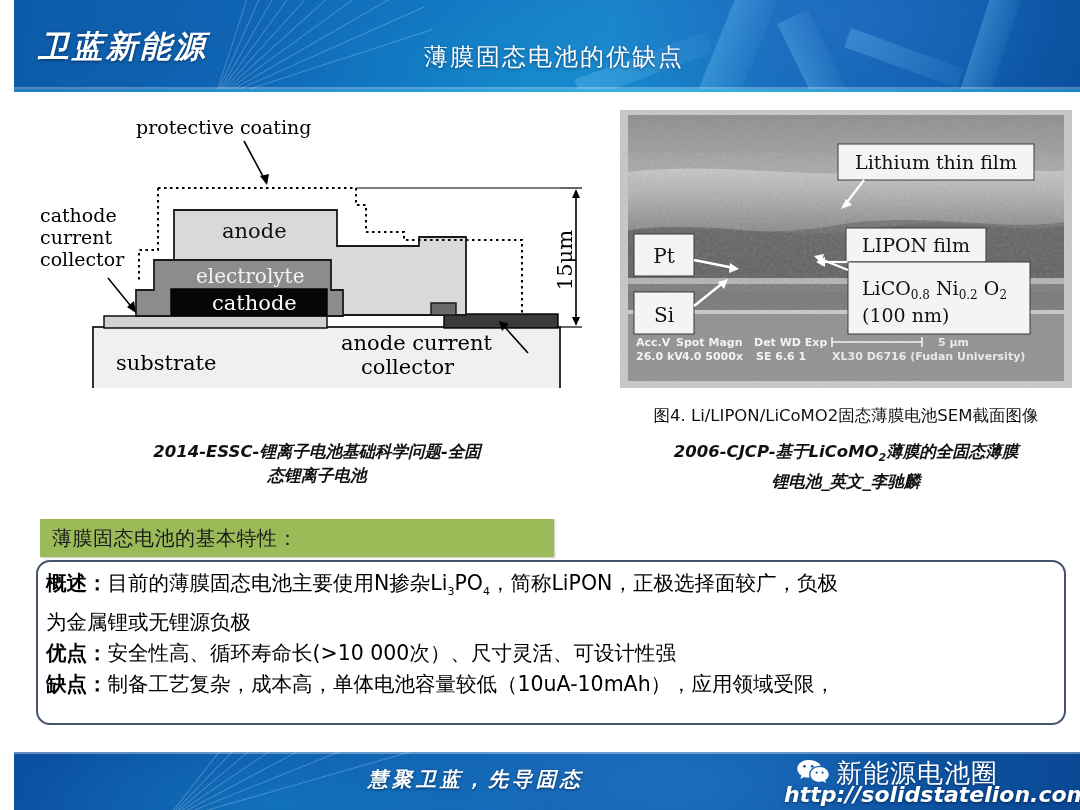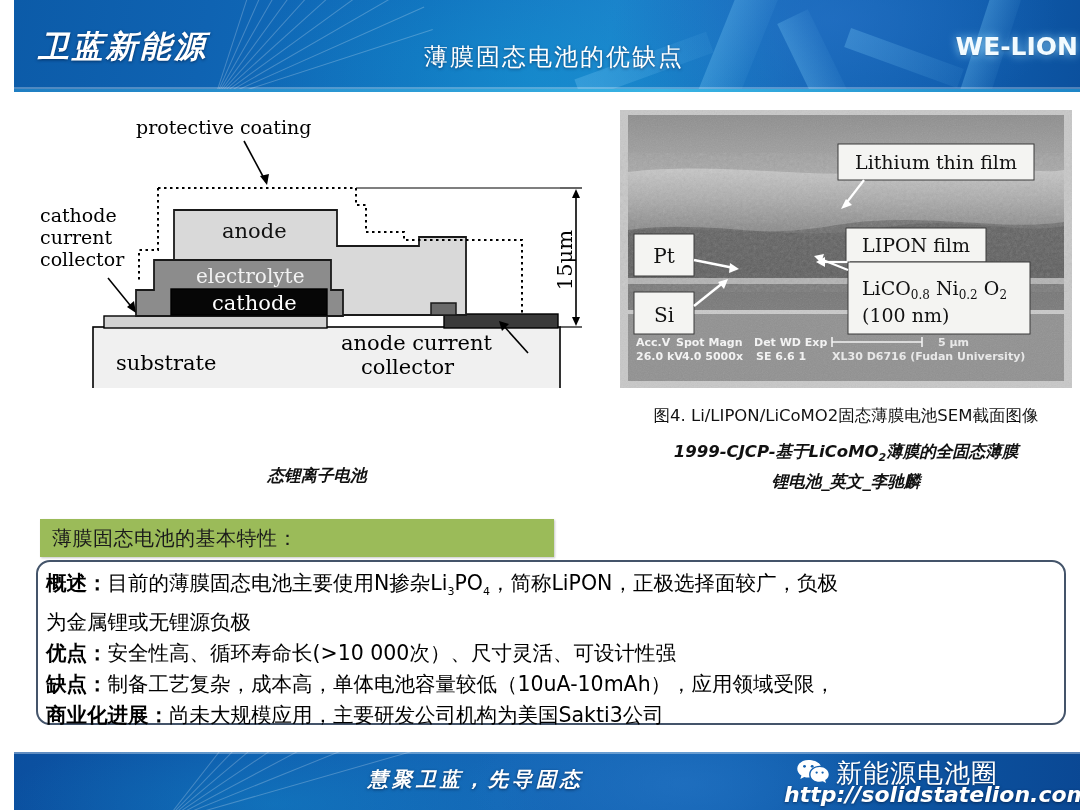--- a/index.html
+++ b/index.html
@@ -145,21 +145,20 @@
       <i style="transform:rotate(-72deg)"></i>
     </div>
     <div class="hdr-beam" style="left:700px;top:-20px;width:40px;height:150px;transform:rotate(22deg);"></div>
     <div class="hdr-beam" style="left:790px;top:10px;width:34px;height:130px;transform:rotate(-26deg);"></div>
     <div class="hdr-beam" style="left:960px;top:-10px;width:30px;height:120px;transform:rotate(18deg);"></div>
     <div class="hdr-beam" style="left:560px;top:55px;width:140px;height:22px;transform:rotate(-20deg);"></div>
     <div class="hdr-beam" style="left:830px;top:48px;width:120px;height:20px;transform:rotate(20deg);"></div>
 
     <div class="logo-cn">卫蓝新能源</div>
     <div class="slide-title">薄膜固态电池的优缺点</div>
-    <div class="brand-en">WE-LION</div>
 
     <div class="hdr-bot-line2"></div>
     <div class="hdr-bot-line"></div>
   </div>
 
   <div class="body-area">
 
     <div class="fig-left">
       <svg width="562" height="278" viewBox="0 0 562 278" xmlns="http://www.w3.org/2000/svg">
         <rect x="0" y="0" width="562" height="278" fill="#ffffff"></rect>
@@ -310,50 +309,47 @@
           <line x1="212" y1="232" x2="302" y2="232" stroke="#f2f2f2" stroke-width="1.6"></line>
           <line x1="212" y1="227" x2="212" y2="237" stroke="#f2f2f2" stroke-width="1.6"></line>
           <line x1="302" y1="227" x2="302" y2="237" stroke="#f2f2f2" stroke-width="1.6"></line>
           <text x="318" y="236" fill="#e8e8e8" font-family="DejaVu Sans, sans-serif" font-size="11" font-weight="bold">5 µm</text>
           <text x="212" y="250" fill="#e8e8e8" font-family="DejaVu Sans, sans-serif" font-size="11" font-weight="bold">XL30  D6716  (Fudan University)</text>
         </g>
       </svg>
     </div>
 
     <div class="cap cap-src cap-l2">
-      <br>
+      <span>2014-ESSC-锂离子电池基础科学问题-全固</span><br>
       <span>态锂离子电池</span>
     </div>
 
     <div class="cap cap-title cap-r1">图4. Li/LIPON/LiCoMO2固态薄膜电池SEM截面图像</div>
     <div class="cap cap-src cap-r2">
-      <span>1999-CJCP-基于LiCoMO</span><sub class="sub">2</sub><span>薄膜的全固态薄膜</span><br>
+      <span>2006-CJCP-基于LiCoMO</span><sub class="sub">2</sub><span>薄膜的全固态薄膜</span><br>
       <span>锂电池_英文_李驰麟</span>
     </div>
 
     <div class="green-bar">
       <span>薄膜固态电池的基本特性：</span>
     </div>
 
     <div class="textbox">
       <div class="tb-line">
         <b>概述</b><b>：</b><span>目前的薄膜固态电池主要使用N掺杂Li</span><sub class="sub">3</sub><span>PO</span><sub class="sub">4</sub><span>，简称LiPON，正极选择面较广，负极</span>
       </div>
       <div class="tb-line">
         <span>为金属锂或无锂源负极</span>
       </div>
       <div class="tb-line">
         <b>优点</b><b>：</b><span>安全性高、循环寿命长(&gt;10 000次）、尺寸灵活、可设计性强</span>
       </div>
       <div class="tb-line">
         <b>缺点</b><b>：</b><span>制备工艺复杂，成本高，单体电池容量较低（10uA-10mAh），应用领域受限，</span>
       </div>
-      <div class="tb-line">
-        <b>商业化进展</b><b>：</b><span>尚未大规模应用，主要研发公司机构为美国Sakti3公司</span>
-      </div>
     </div>
 
   </div>
 
   <div class="footer">
     <div class="ft-top-line"></div>
     <div class="ft-fan">
       <i style="transform:rotate(-16deg)"></i>
       <i style="transform:rotate(-22deg)"></i>
       <i style="transform:rotate(-28deg)"></i>

